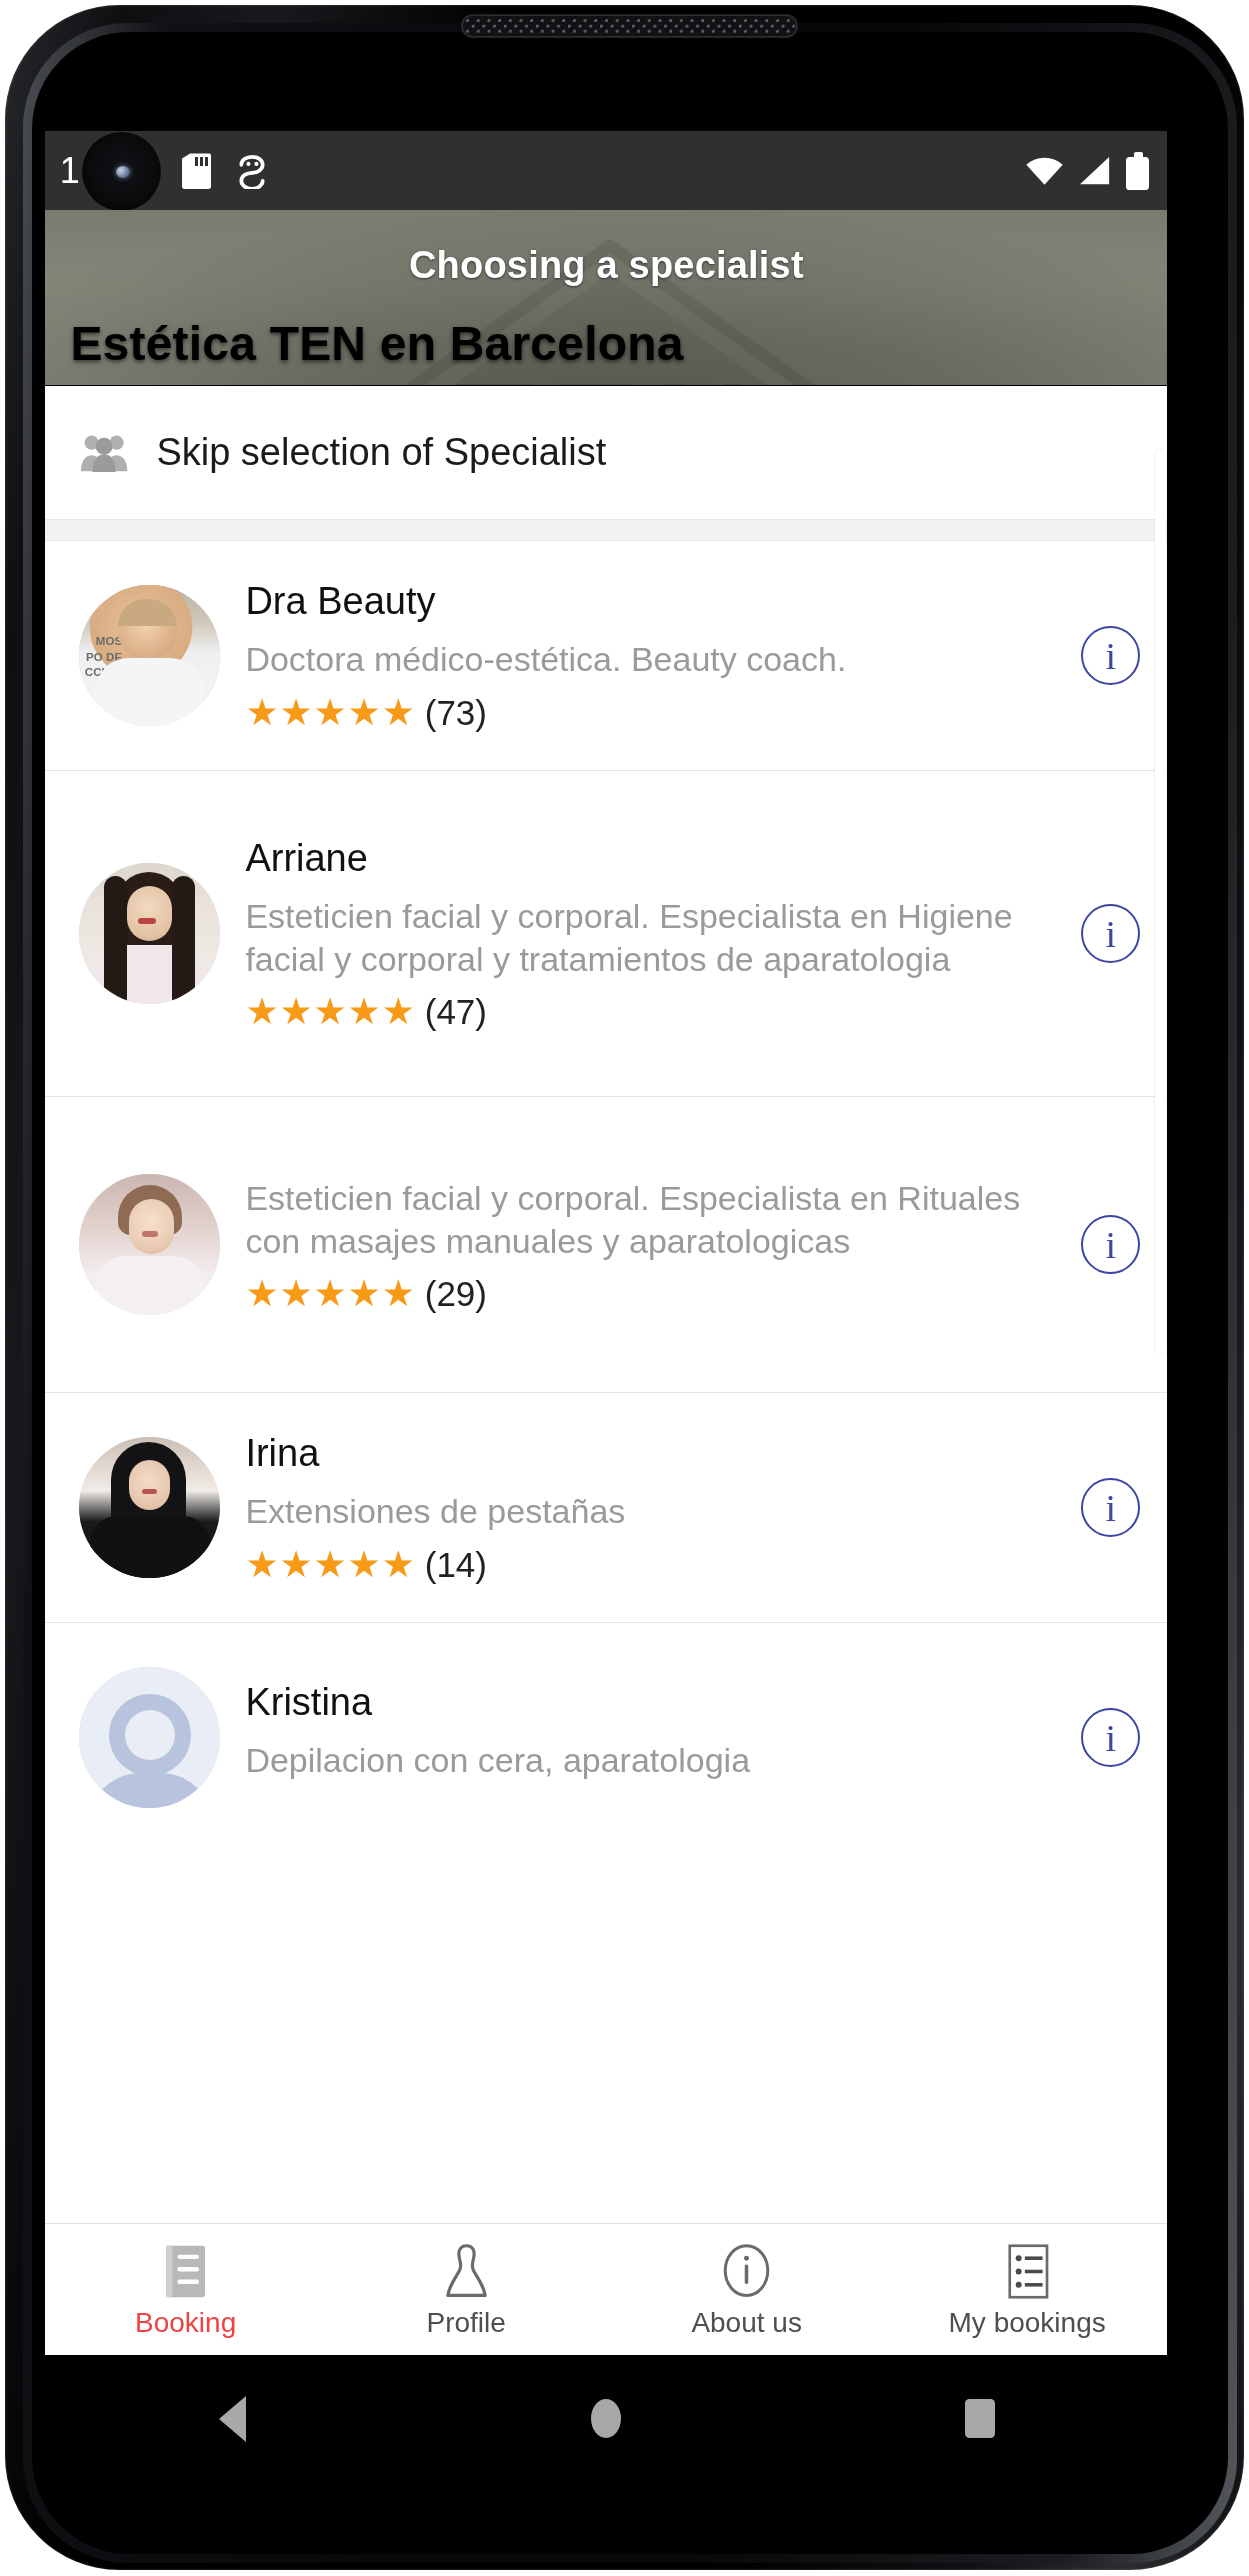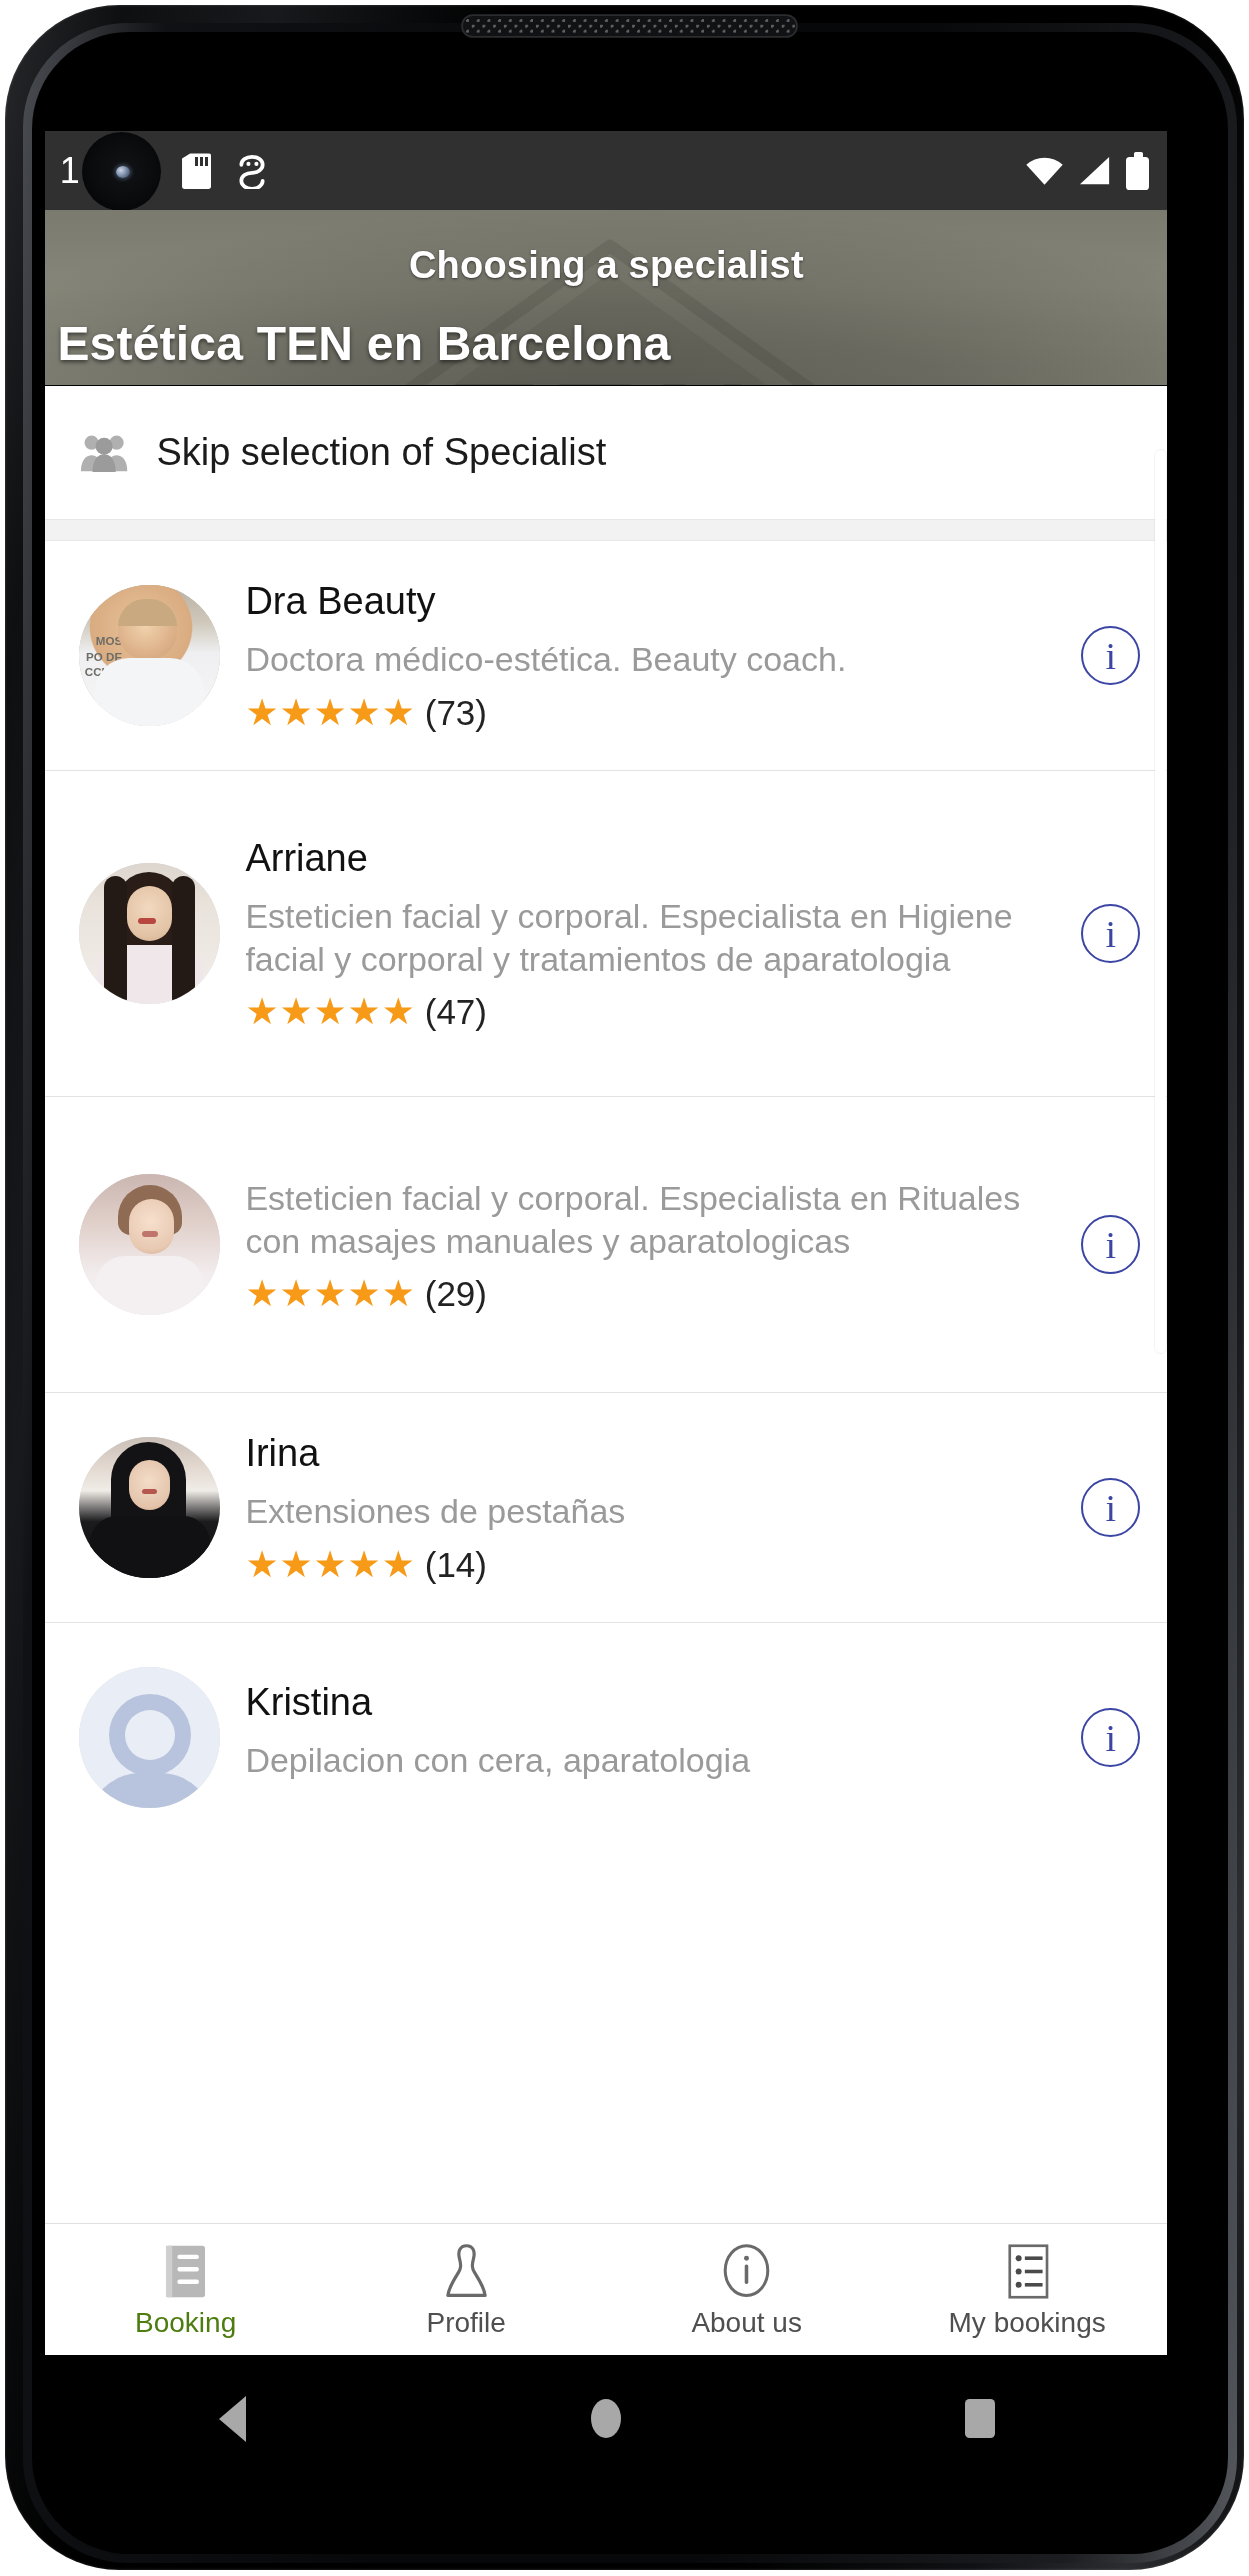--- a/index.html
+++ b/index.html
@@ -113,22 +113,22 @@
     font-size:41px;line-height:1.18;
   }
   #appheader .wm-sub span{display:block;}
 
   #page-title{
     position:absolute;left:0;top:34px;width:1122px;text-align:center;
     color:#ffffff;font-size:38px;font-weight:700;letter-spacing:0.2px;
     text-shadow:0 0.9px 2.7px rgba(0,0,0,.55);
   }
   #company-name{
-    position:absolute;left:12px;bottom:14.3px;
-    color:#ffffff;font-size:48px;font-weight:700;letter-spacing:0.2px;
+    position:absolute;left:25px;bottom:14.3px;
+    color:#000000;font-size:48px;font-weight:700;letter-spacing:0.2px;
     text-shadow:0 1.8px 4.5px rgba(0,0,0,.55);
   }
 
   
   #body-area{
     position:absolute;left:0;top:308px;width:1122px;height:1882px;
     background:#ffffff;overflow:hidden;
   }
 
   #skip-row{
@@ -176,21 +176,21 @@
     position:absolute;left:0;bottom:127px;width:1122px;height:131px;
     background:#ffffff;border-top:0.9px solid #e0e0e0;
     display:flex;align-items:center;
   }
   .tab{
     flex:1 1 0;height:131px;display:flex;flex-direction:column;
     align-items:center;justify-content:center;gap:9px;cursor:pointer;
   }
   .tab .ti{height:57px;display:flex;align-items:flex-end;}
   .tab .tl{font-size:28px;line-height:1;}
-  .tab.muted .tl{color:#4d7c0f;}
+  .tab.muted .tl{color:#ef4444;}
   .tab.active .tl{color:#4f4f4f;}
 
   
   #navbar{
     position:absolute;left:0;bottom:0;width:1122px;height:127px;
     background:#000;display:flex;align-items:center;
   }
   #navbar .nb{flex:1 1 0;display:flex;align-items:center;justify-content:center;cursor:pointer;}
   .nb-back{width:0;height:0;border-top:23px solid transparent;border-bottom:23px solid transparent;border-right:27px solid #a8a8a8;}
   .nb-home{width:30px;height:39px;border-radius:50%;background:#a8a8a8;}

